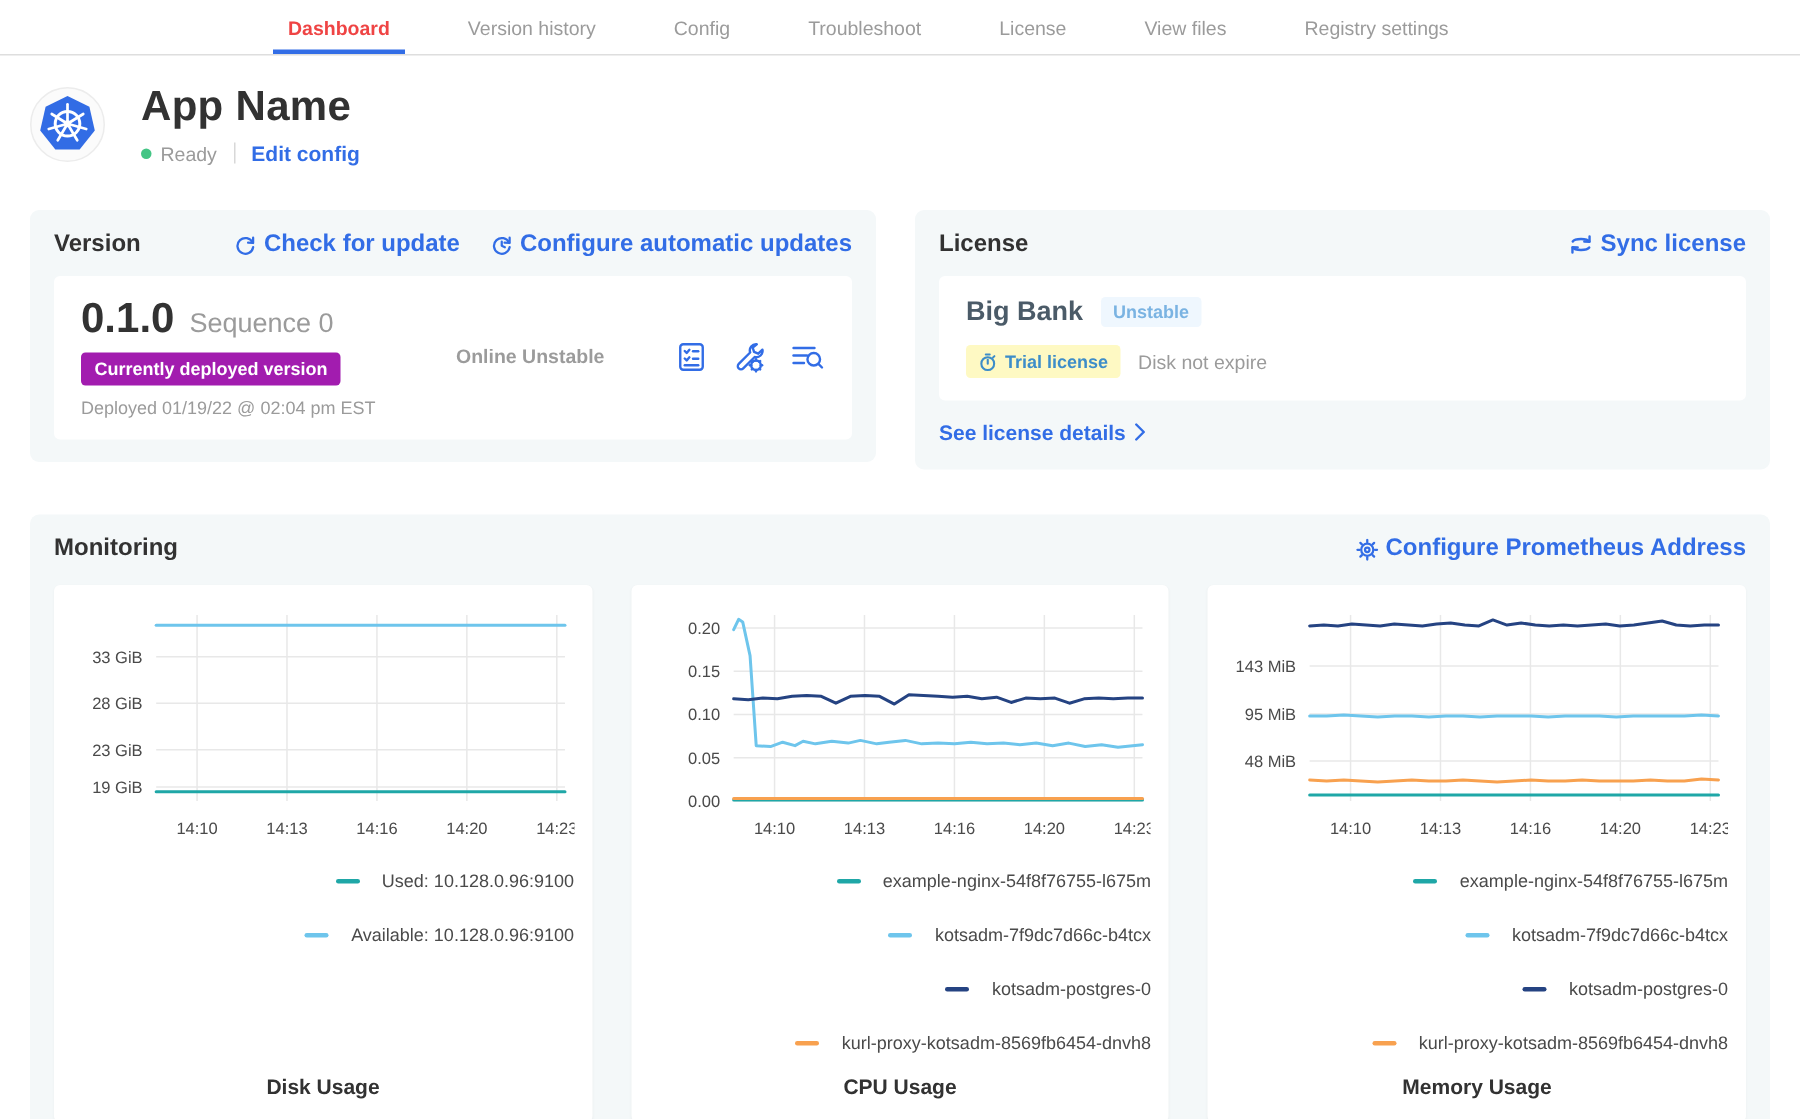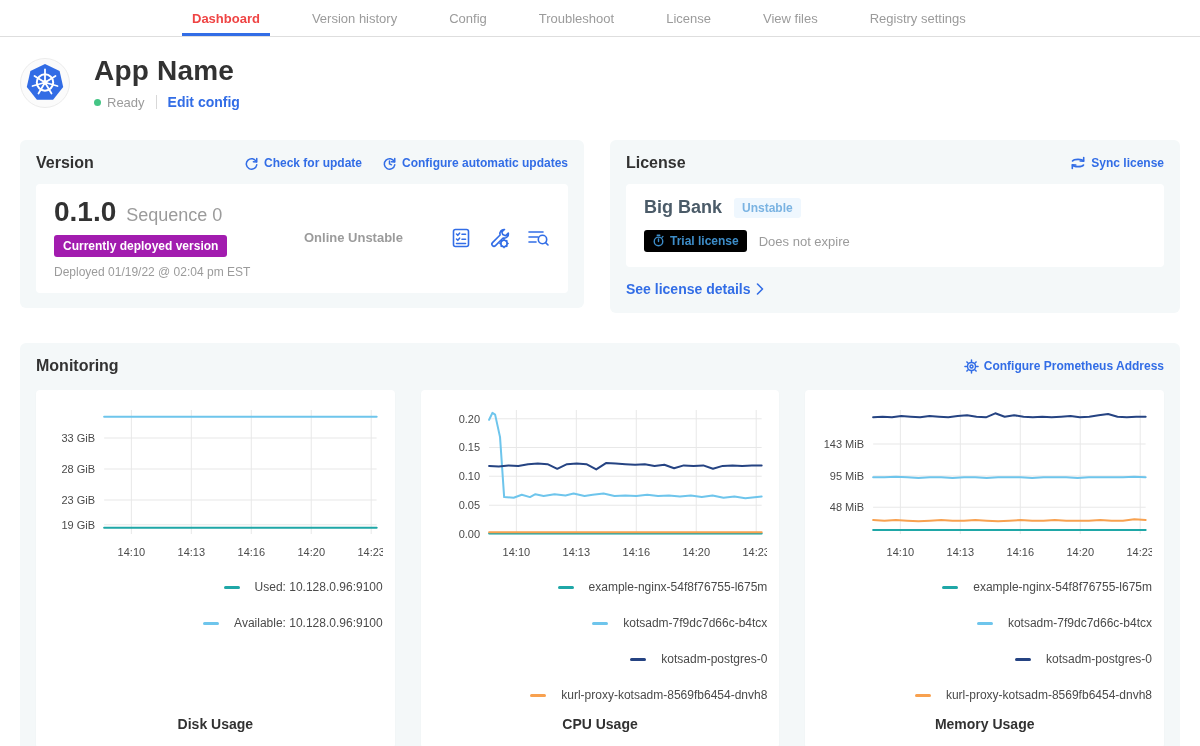--- a/index.html
+++ b/index.html
@@ -21,21 +21,21 @@
   .app-avatar { width:50px; height:50px; border-radius:50%; background:#fbfbfb;
     border:1px solid #ececec; display:flex; align-items:center; justify-content:center; }
   .app-head-text { margin-left:24px; }
   .app-name { font-size:28px; font-weight:bold; letter-spacing:.2px; }
   .app-status-row { display:flex; align-items:center; margin-top:7px; font-size:13px; }
   .status-dot { width:7px; height:7px; border-radius:50%; background:#44c585; margin-right:6px; }
   .status-text { color:#9b9b9b; }
   .v-divider { width:1px; height:14px; background:#d8d8d8; margin:0 11px; }
   .blue-link { color:#326de6; font-weight:bold; font-size:14px; cursor:pointer;
     display:inline-flex; align-items:center; gap:5px; white-space:nowrap; }
-  .blue-link.sm { font-size:12px; }
+  .blue-link.sm { font-size:16px; }
 
   .cards-row { display:flex; gap:26px; margin-top:30px; align-items:flex-start; }
   .card { background:#f4f8f9; border-radius:6px; padding:14px 16px 15px; }
   .card.version { width:564px; }
   .card.license { flex:1; }
   .card-head { display:flex; justify-content:space-between; align-items:center; }
   .card-title { font-size:16px; font-weight:bold; }
   .card-actions { display:flex; gap:20px; align-items:center; }
   .inner { background:#fff; border-radius:4px; margin-top:12px; }
 
@@ -52,22 +52,22 @@
   .ver-icons { display:flex; gap:16px; align-items:center; }
   .icon-btn { cursor:pointer; display:flex; }
   .see-link { margin-top:13px; }
 
   .license-inner { padding:13px 18px 15px; }
   .lic-name-row { display:flex; align-items:center; gap:12px; }
   .lic-name { font-size:18px; font-weight:bold; color:#4b5b68; }
   .channel-badge { font-size:12px; font-weight:bold; color:#7ab3e2; background:#eff7fe;
     padding:3px 8px; border-radius:3px; }
   .lic-row2 { display:flex; align-items:center; gap:12px; margin-top:12px; }
-  .trial-badge { display:inline-flex; align-items:flex-start; gap:5px; font-size:12px;
-    font-weight:bold; color:#3d8dc9; background:#000000; padding:4px 8px; border-radius:3px; }
+  .trial-badge { display:inline-flex; align-items:flex-end; gap:5px; font-size:12px;
+    font-weight:bold; color:#3d8dc9; background:#fef9c3; padding:4px 8px; border-radius:3px; }
   .expiry { font-size:13px; color:#9b9b9b; }
 
   .monitoring { margin-top:30px; background:#f4f8f9; border-radius:6px;
     padding:14px 16px 20px; }
   .charts-row { display:flex; gap:26px; margin-top:15px; }
   .chart-card { flex:1; background:#fff; border-radius:4px; box-shadow:0 1px 2px rgba(0,0,0,.04);
     padding:12px 12px 16px; display:flex; flex-direction:column; min-height:328px; }
   .chart-svg { width:100%; height:164px; display:block; }
   .chart-svg text { font-family:"Liberation Sans", sans-serif; font-size:11px; fill:#4a4a4a; }
   .legend { margin-top:14px; padding-left:12px; display:flex; flex-direction:column; gap:22px;align-items:flex-end; }
@@ -214,21 +214,21 @@
         <div class="lic-row2">
           <span class="trial-badge">
             <svg width="13" height="13" viewBox="0 0 14 14">
               <circle cx="7" cy="8" r="4.6" fill="none" stroke="#3d8dc9" stroke-width="1.5"></circle>
               <line x1="7" y1="8" x2="7" y2="5.2" stroke="#3d8dc9" stroke-width="1.5" stroke-linecap="round"></line>
               <line x1="5.6" y1="1.4" x2="8.4" y2="1.4" stroke="#3d8dc9" stroke-width="1.5" stroke-linecap="round"></line>
               <line x1="10.8" y1="3.6" x2="11.8" y2="2.6" stroke="#3d8dc9" stroke-width="1.4" stroke-linecap="round"></line>
             </svg>
             <span>Trial license</span>
           </span>
-          <span class="expiry">Does not expire</span>
+          <span class="expiry">Disk not expire</span>
         </div>
       </div>
       <div class="see-link">
         <span class="blue-link">
           <span>See license details</span>
           <svg width="8" height="12" viewBox="0 0 8 12">
             <polyline class="lnk" points="1.5,1 6.5,6 1.5,11" stroke-width="2"></polyline>
           </svg>
         </span>
       </div>

